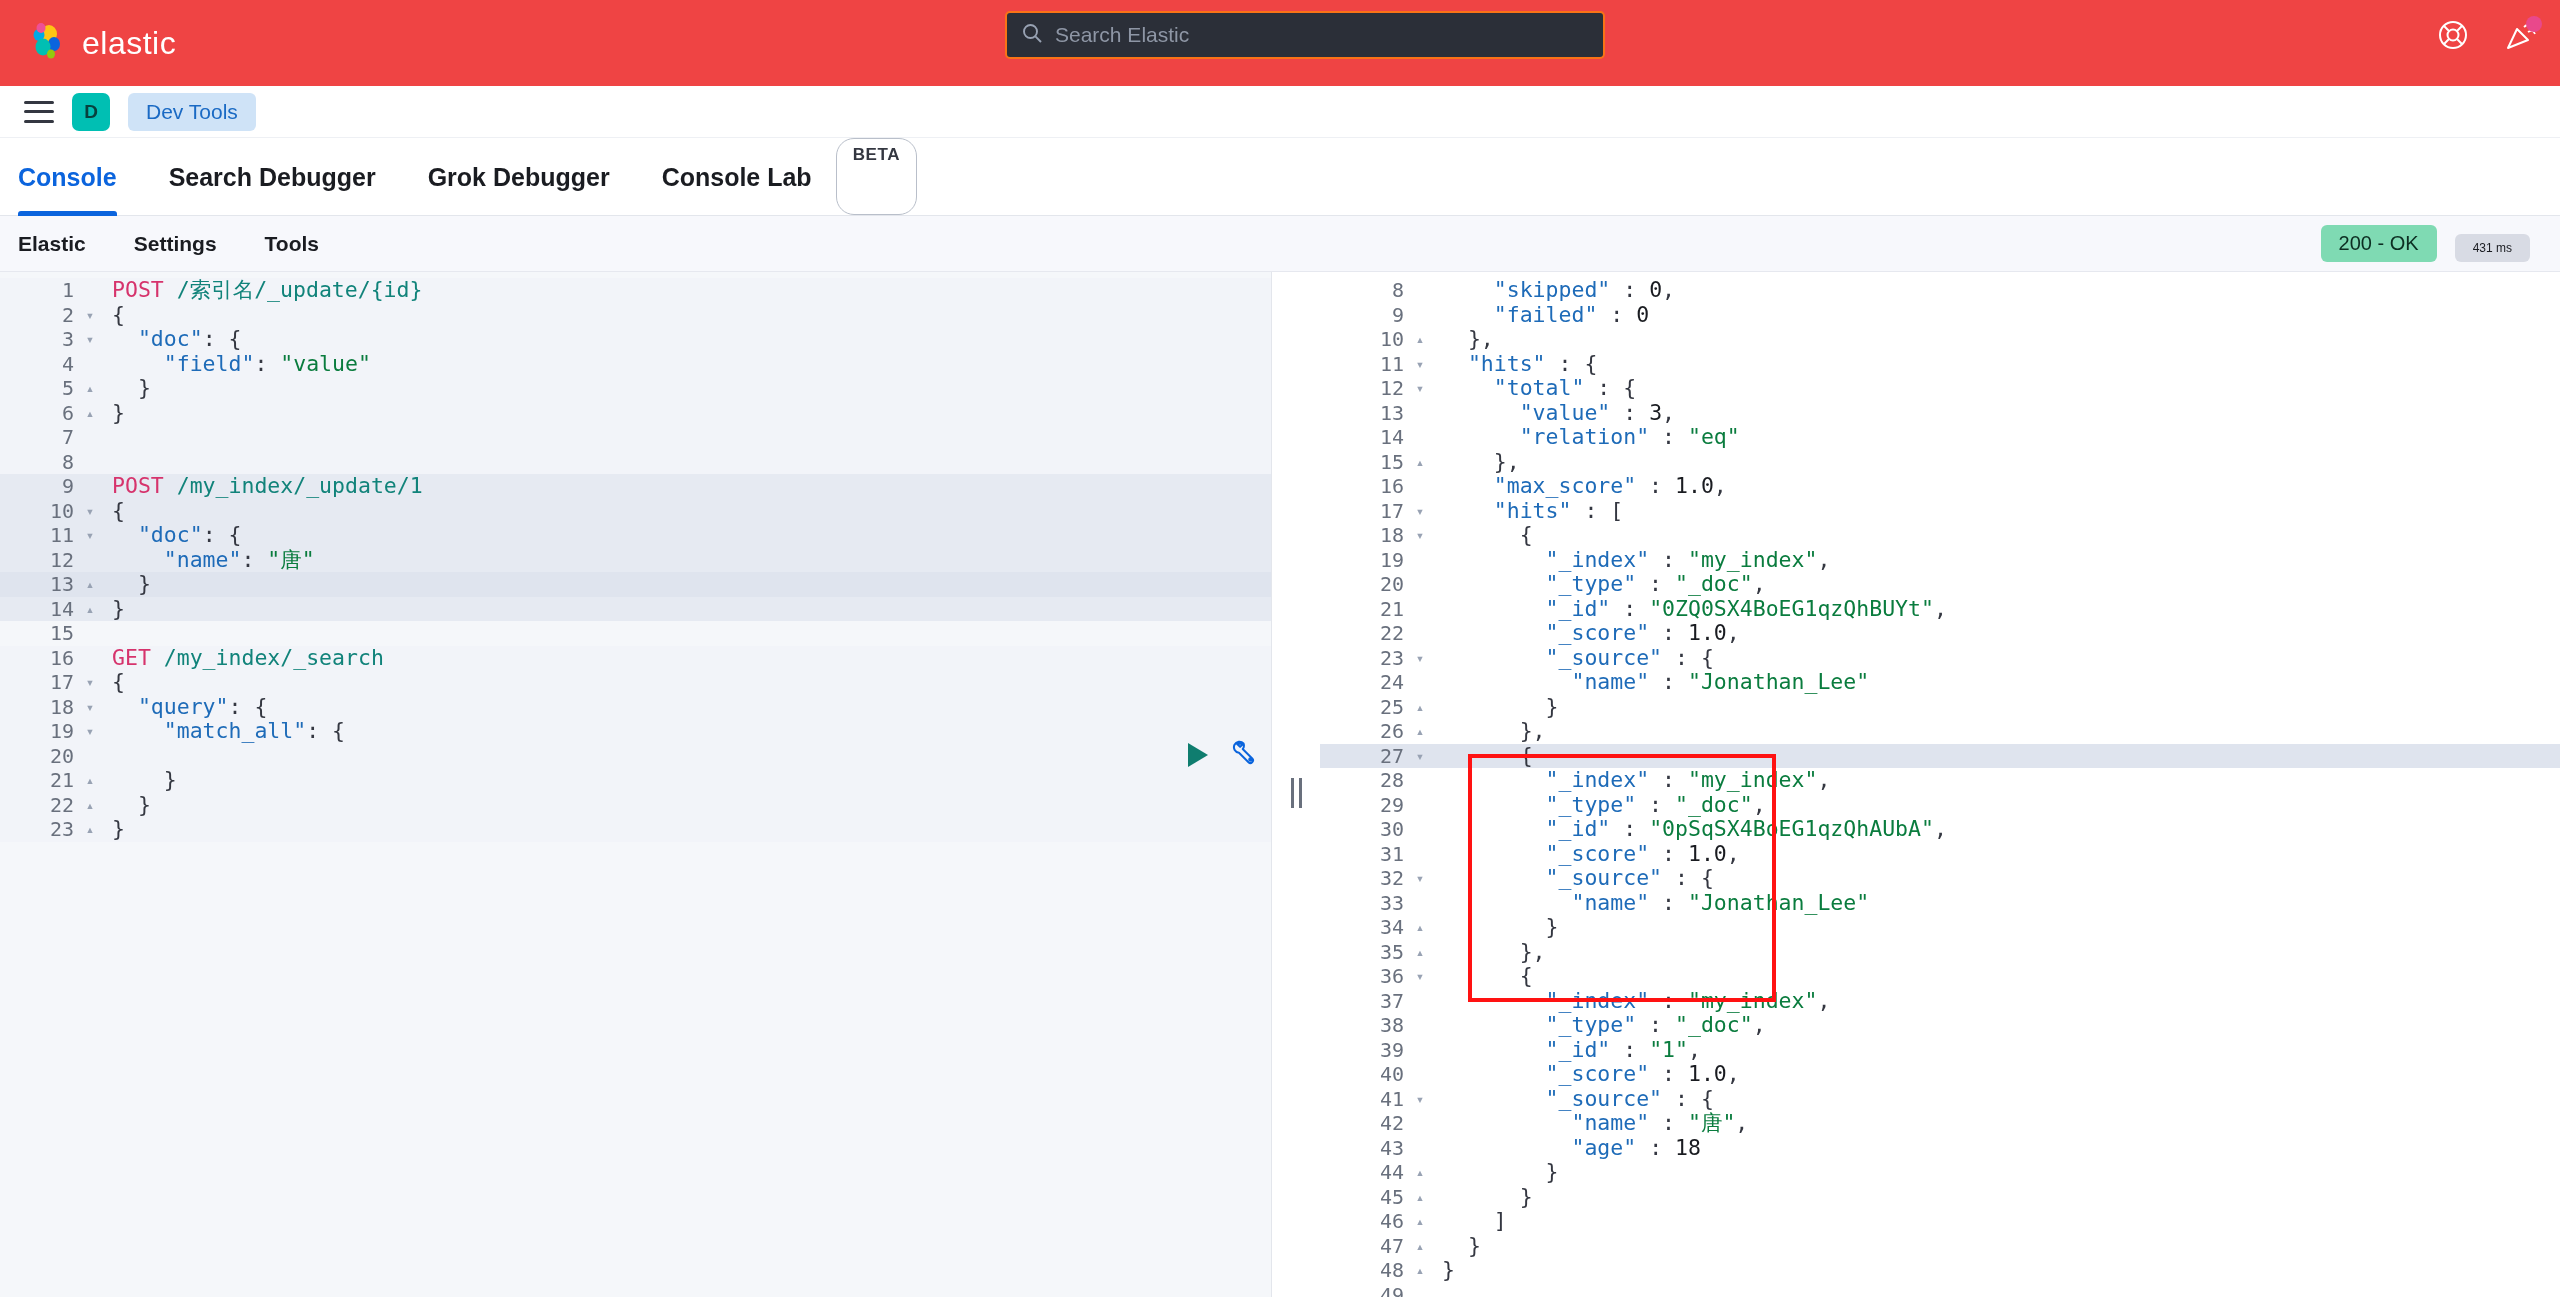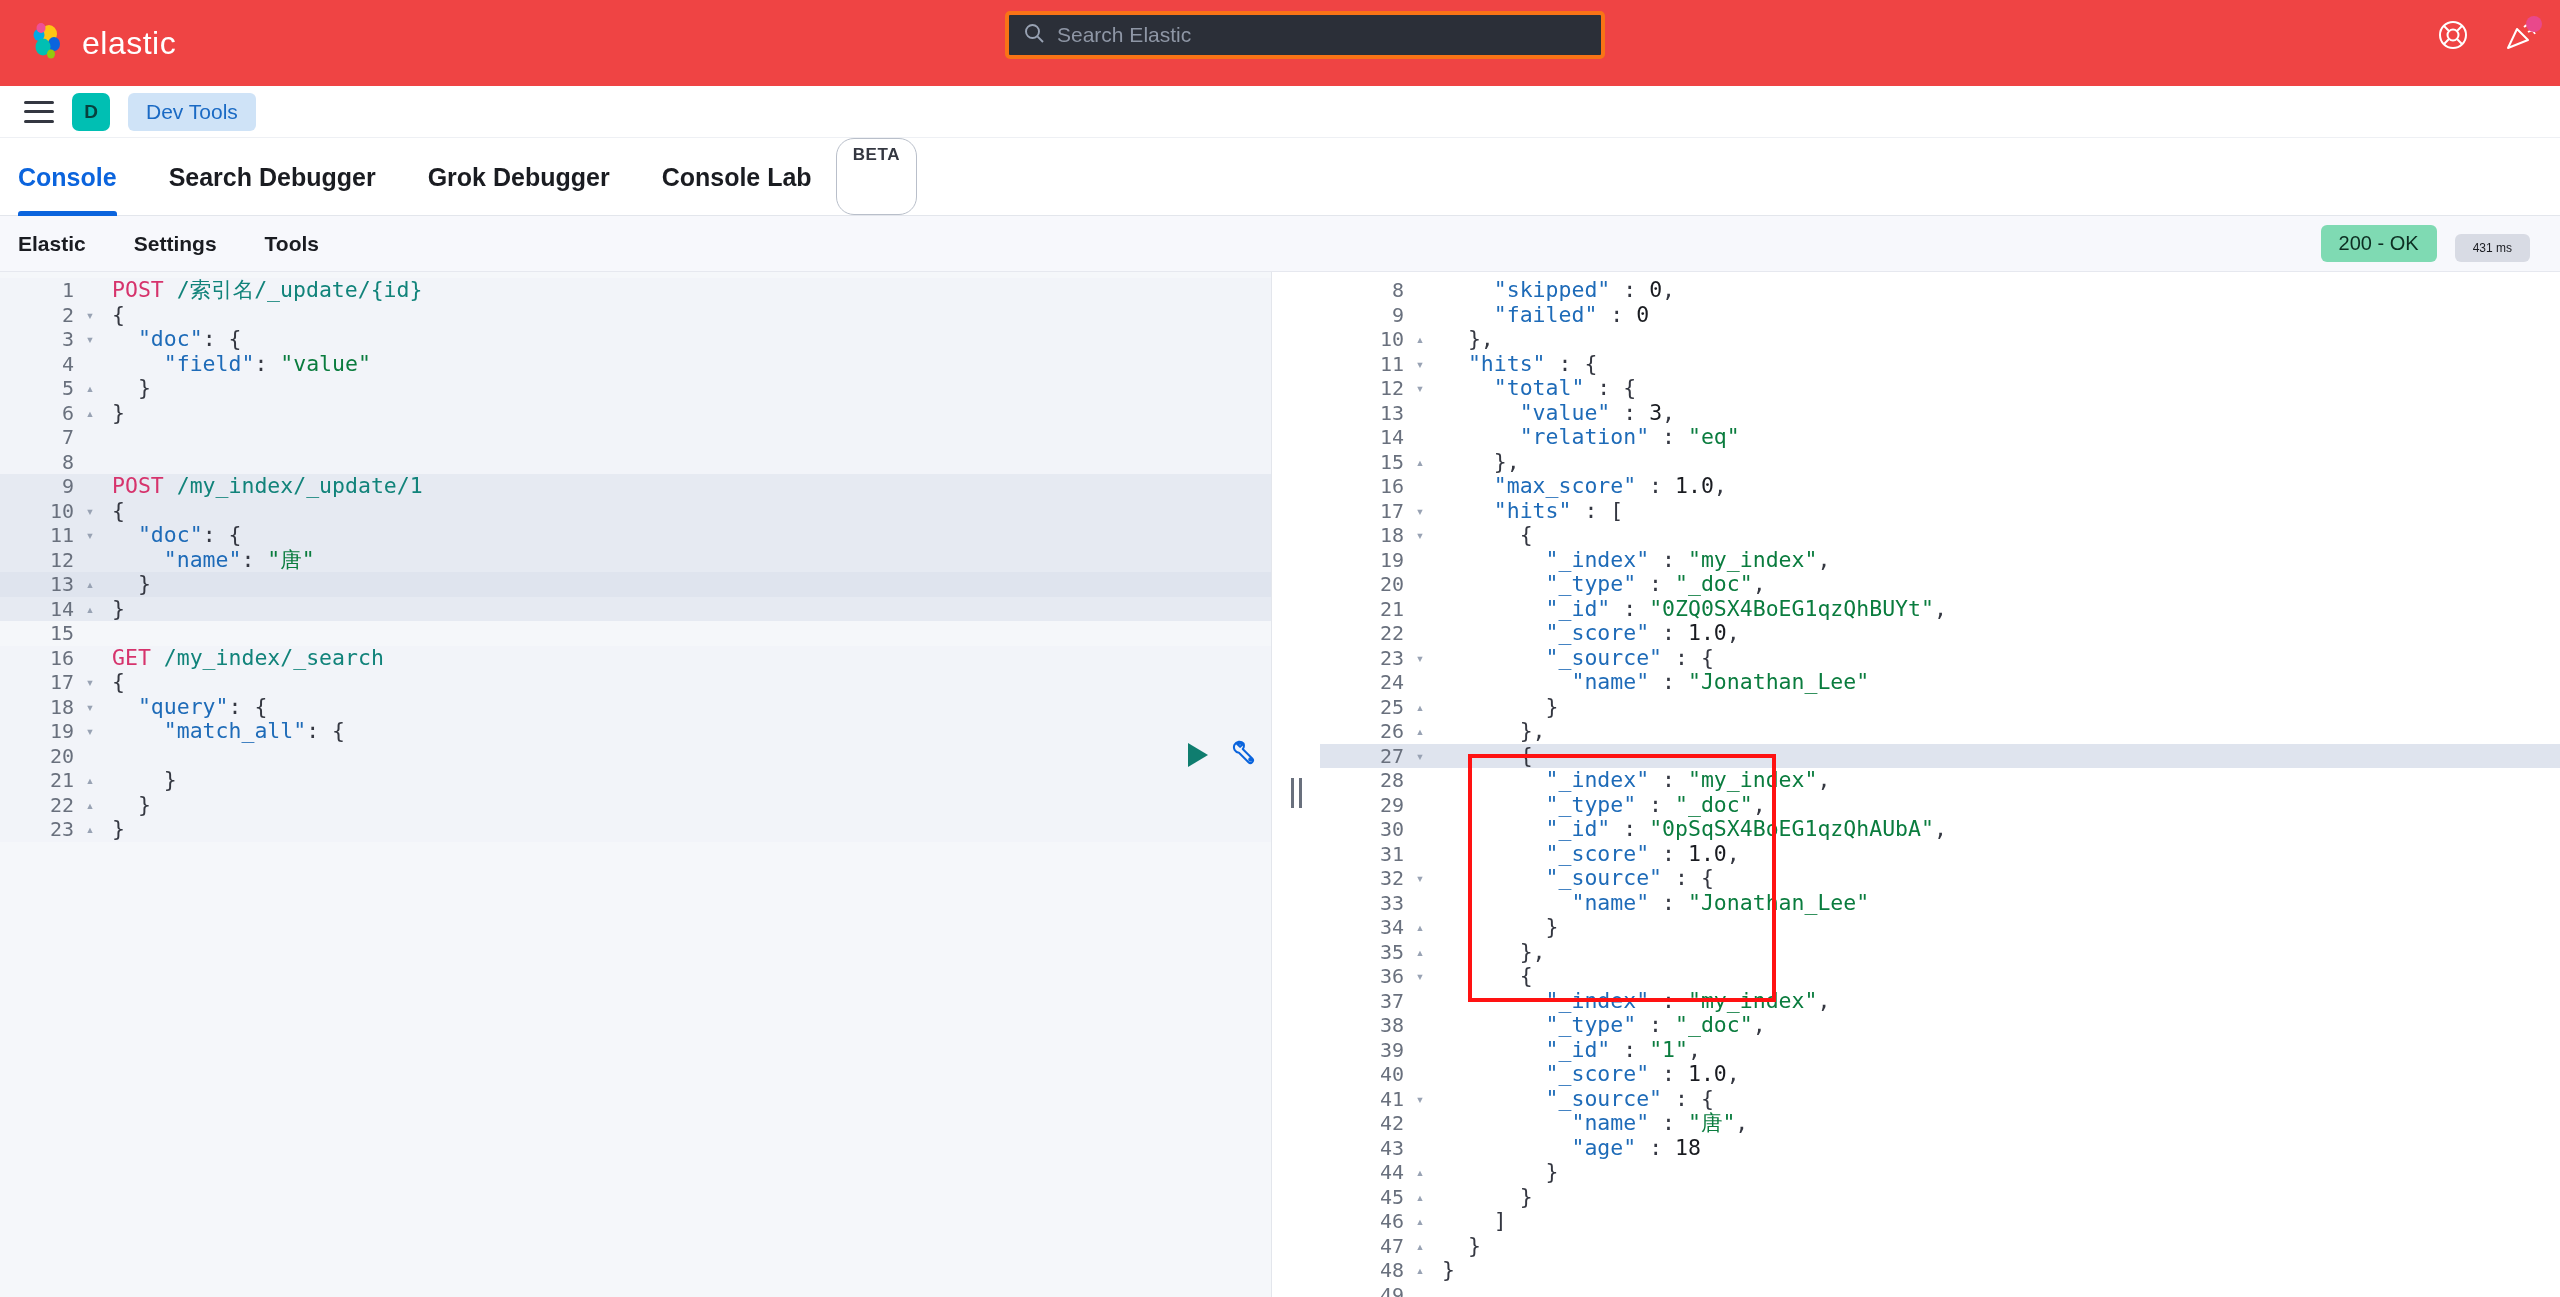--- a/index.html
+++ b/index.html
@@ -16,21 +16,21 @@
     display: flex; align-items: center; position: relative;
   }
   .brand { display: flex; align-items: center; gap: 14px; padding-left: 28px; }
   .brand-mark { width: 40px; height: 40px; position: relative; }
   .brand-name {
     color: #ffffff; font-size: 32px; font-weight: 400; letter-spacing: .5px;
   }
   .global-search {
     position: absolute; left: 1005px; top: 11px;
     width: 600px; height: 48px;
-    background: #2b2f38; border: 4px solid #f97316; border-radius: 5px;
+    background: #2b2f38; border: 2px solid #f97316; border-radius: 5px;
     display: flex; align-items: center; gap: 12px; padding: 0 14px;
   }
   .global-search .ph { color: #8e96a5; font-size: 21px; }
   .header-icons {
     position: absolute; right: 22px; top: 0; height: 70px;
     display: flex; align-items: center; gap: 34px;
   }
   .hicon { position: relative; width: 34px; height: 34px; cursor: pointer; }
   .notif-dot {
     position: absolute; right: -4px; top: -2px;

